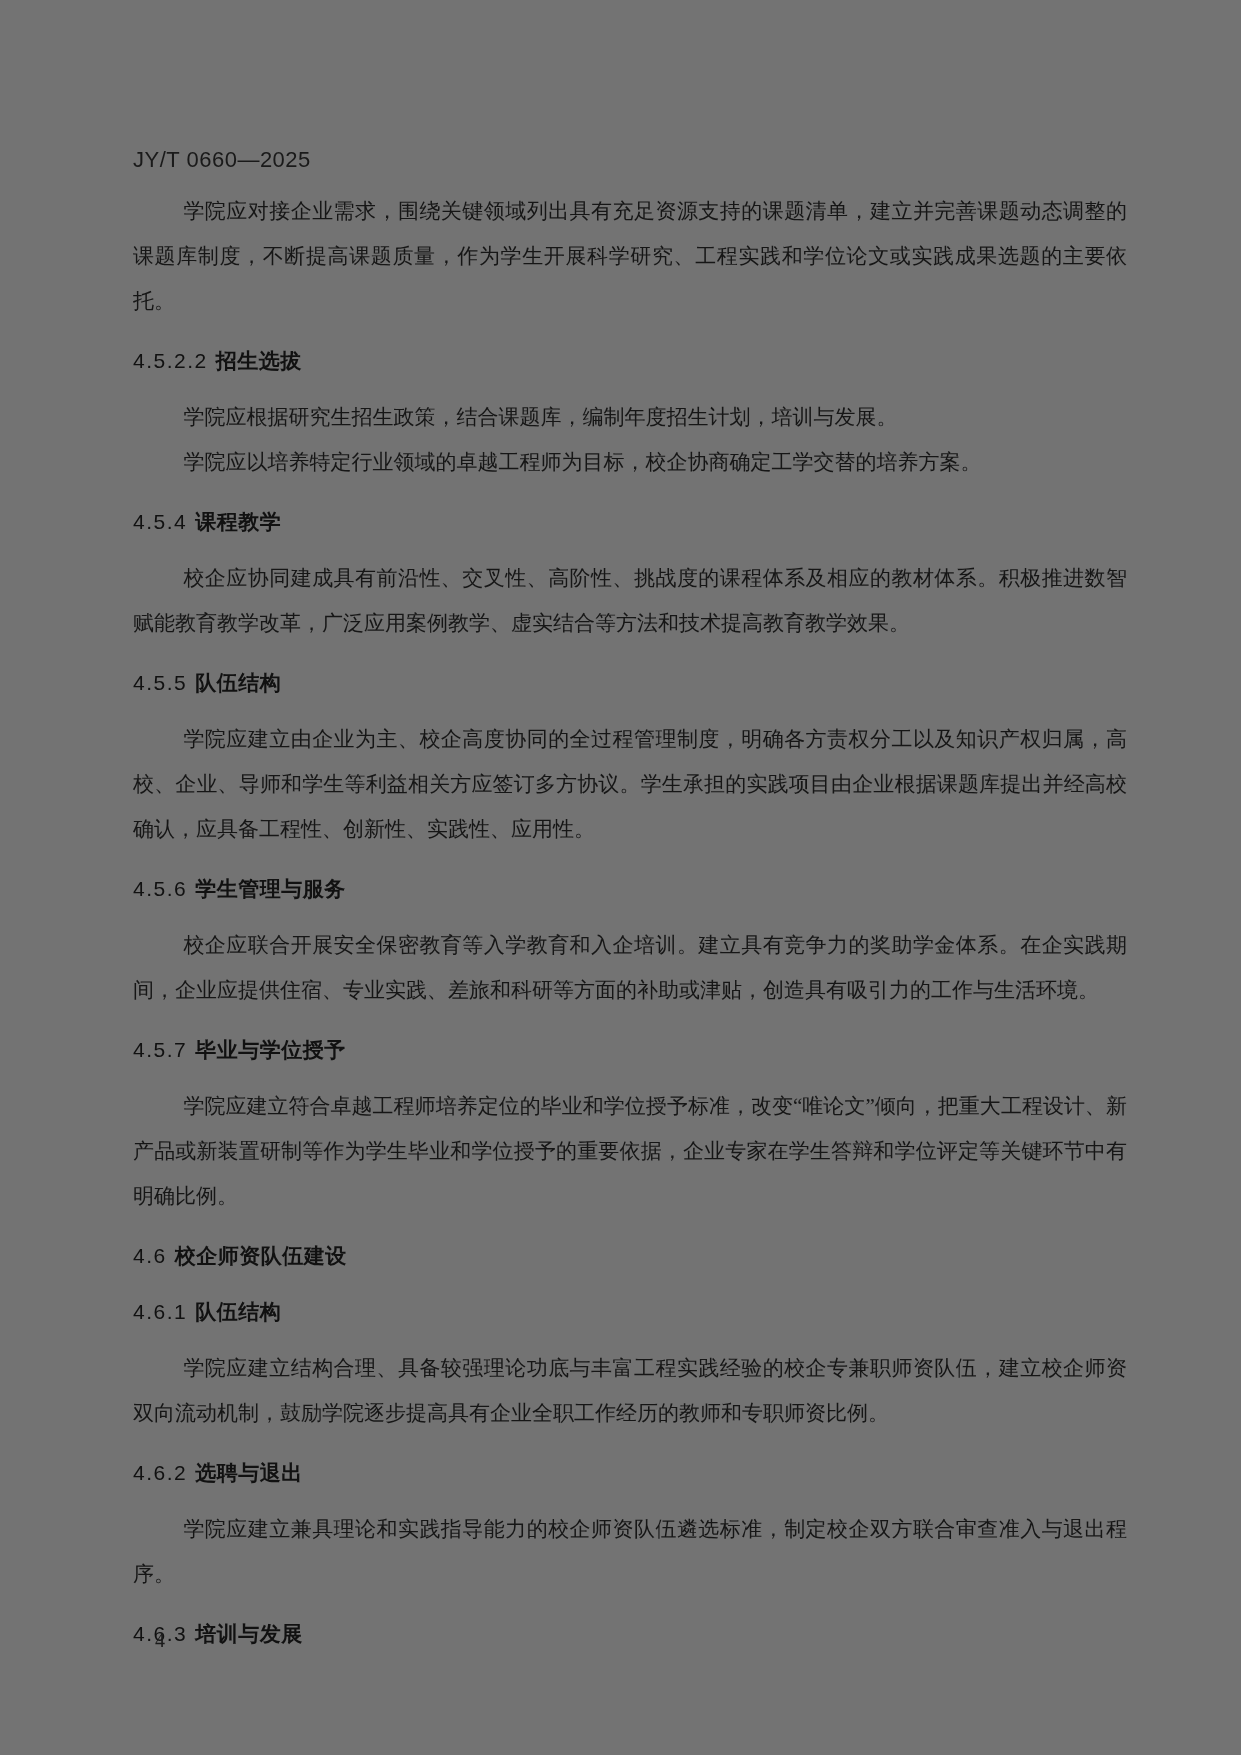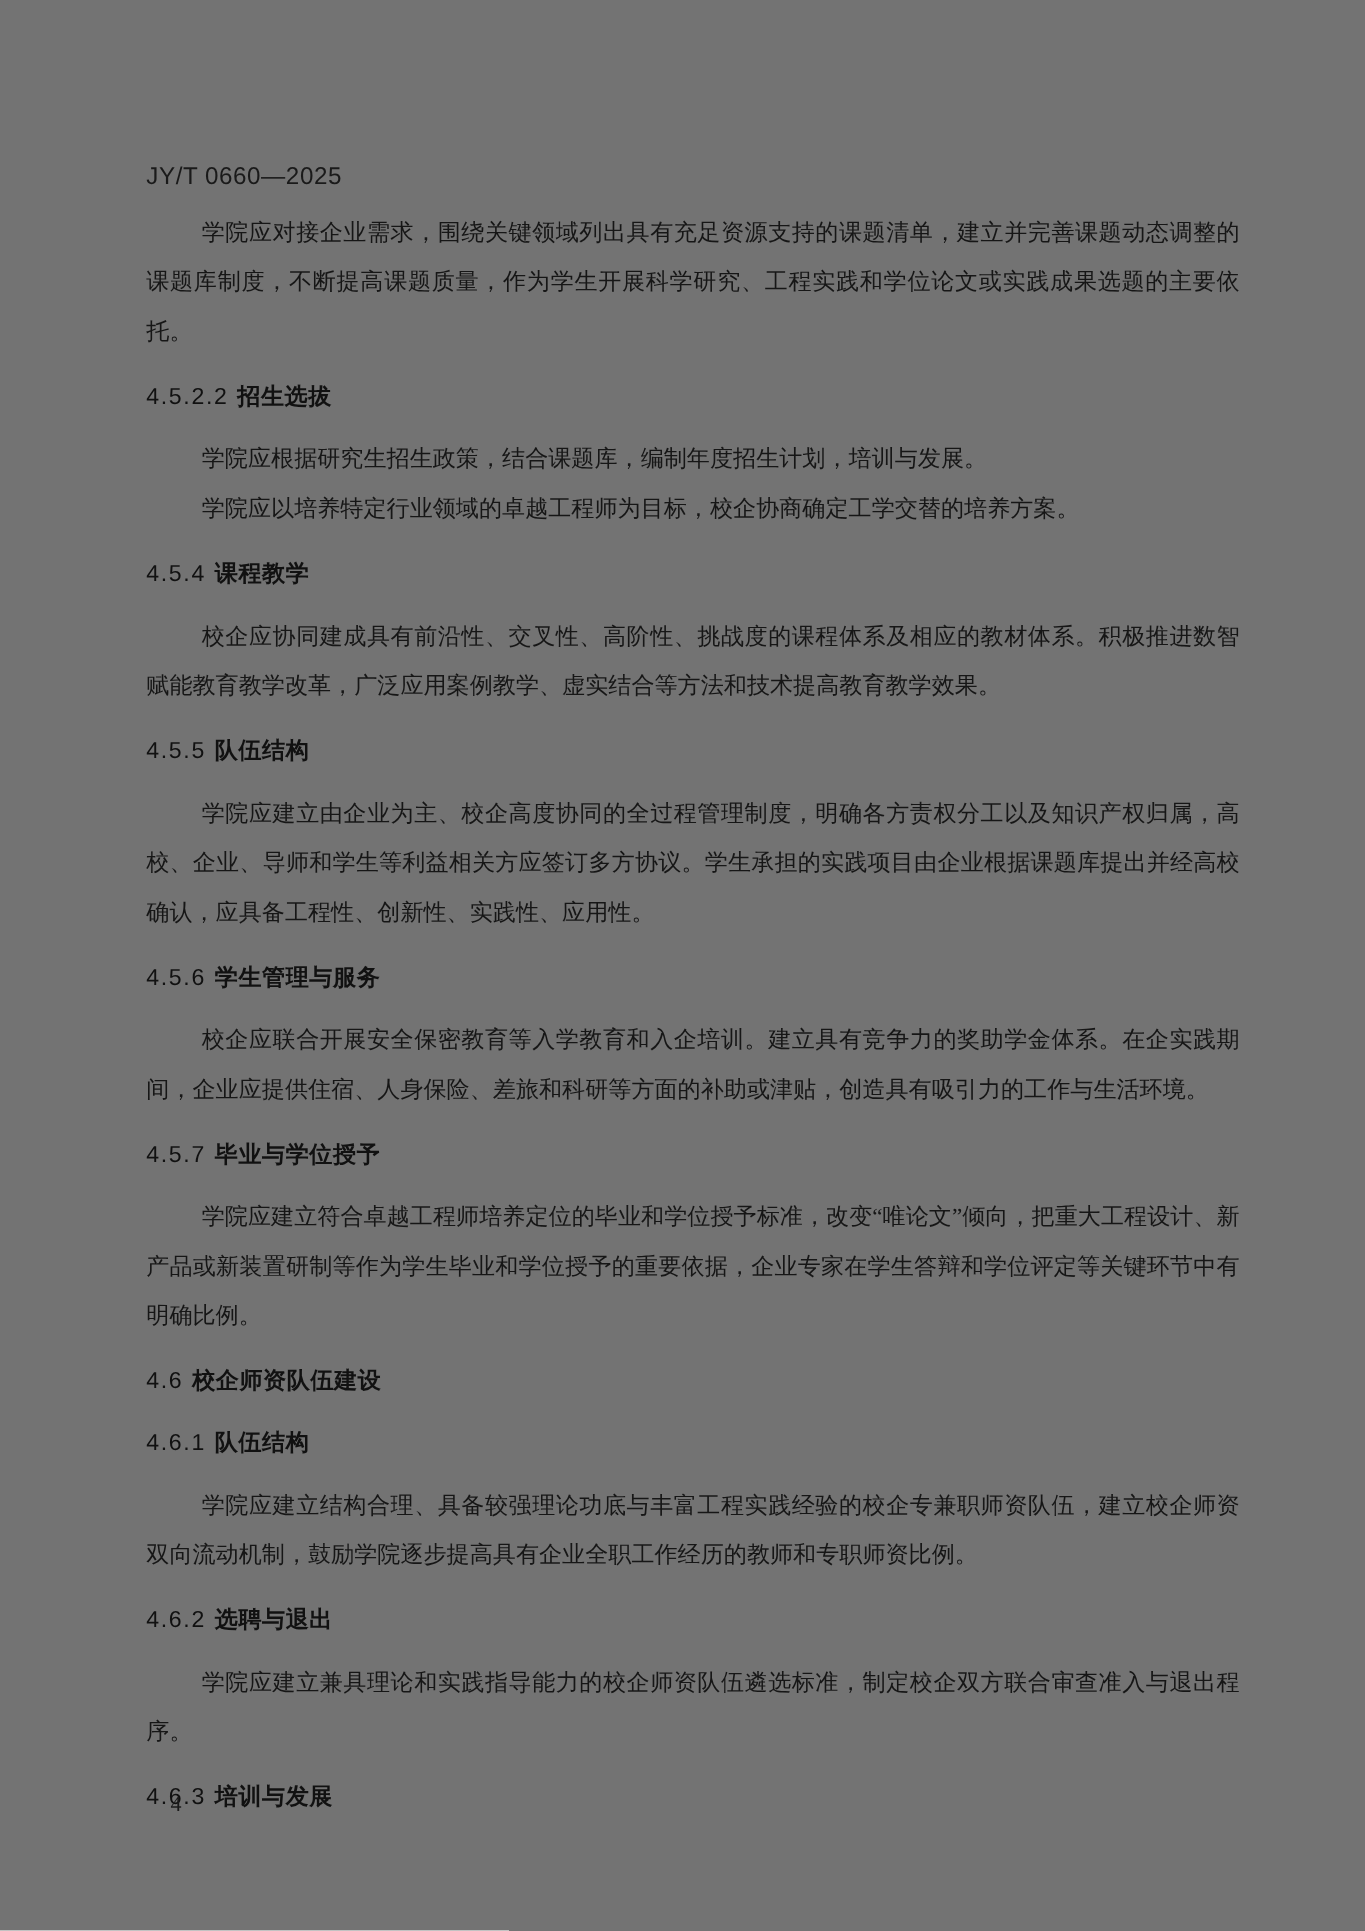--- a/index.html
+++ b/index.html
@@ -88,21 +88,21 @@
     <p class="para">校企应协同建成具有前沿性、交叉性、高阶性、挑战度的课程体系及相应的教材体系。积极推进数智赋能教育教学改革，广泛应用案例教学、虚实结合等方法和技术提高教育教学效果。</p>
 
     <h4 class="clause">
       <span class="clause-num">4.5.5</span><span class="clause-title">队伍结构</span>
     </h4>
     <p class="para">学院应建立由企业为主、校企高度协同的全过程管理制度，明确各方责权分工以及知识产权归属，高校、企业、导师和学生等利益相关方应签订多方协议。学生承担的实践项目由企业根据课题库提出并经高校确认，应具备工程性、创新性、实践性、应用性。</p>
 
     <h4 class="clause">
       <span class="clause-num">4.5.6</span><span class="clause-title">学生管理与服务</span>
     </h4>
-    <p class="para">校企应联合开展安全保密教育等入学教育和入企培训。建立具有竞争力的奖助学金体系。在企实践期间，企业应提供住宿、人身保险、差旅和科研等方面的补助或津贴，创造具有吸引力的工作与生活环境。</p>
+    <p class="para">校企应联合开展安全保密教育等入学教育和入企培训。建立具有竞争力的奖助学金体系。在企实践期间，企业应提供住宿、专业实践、差旅和科研等方面的补助或津贴，创造具有吸引力的工作与生活环境。</p>
 
     <h4 class="clause">
       <span class="clause-num">4.5.7</span><span class="clause-title">毕业与学位授予</span>
     </h4>
     <p class="para">学院应建立符合卓越工程师培养定位的毕业和学位授予标准，改变“唯论文”倾向，把重大工程设计、新产品或新装置研制等作为学生毕业和学位授予的重要依据，企业专家在学生答辩和学位评定等关键环节中有明确比例。</p>
 
     <h3 class="clause">
       <span class="clause-num">4.6</span><span class="clause-title">校企师资队伍建设</span>
     </h3>
 

